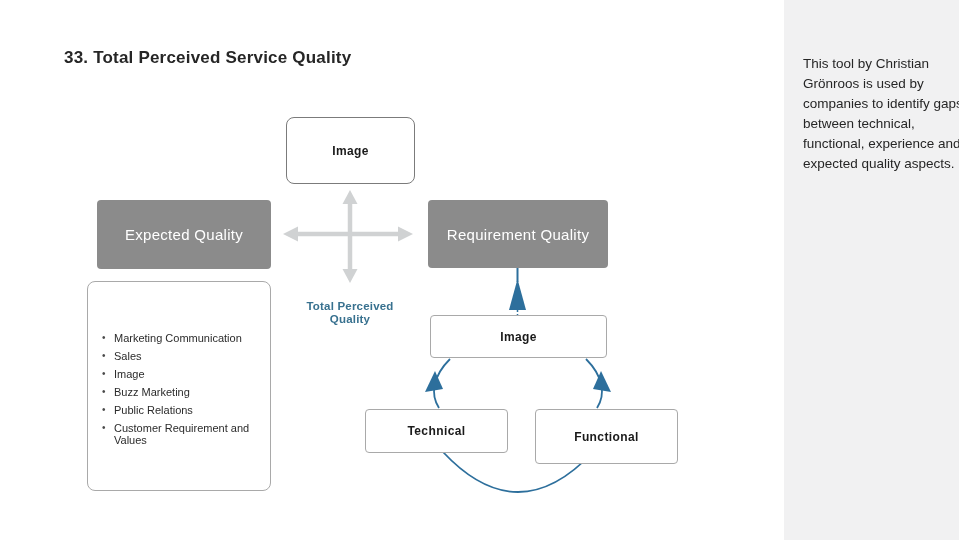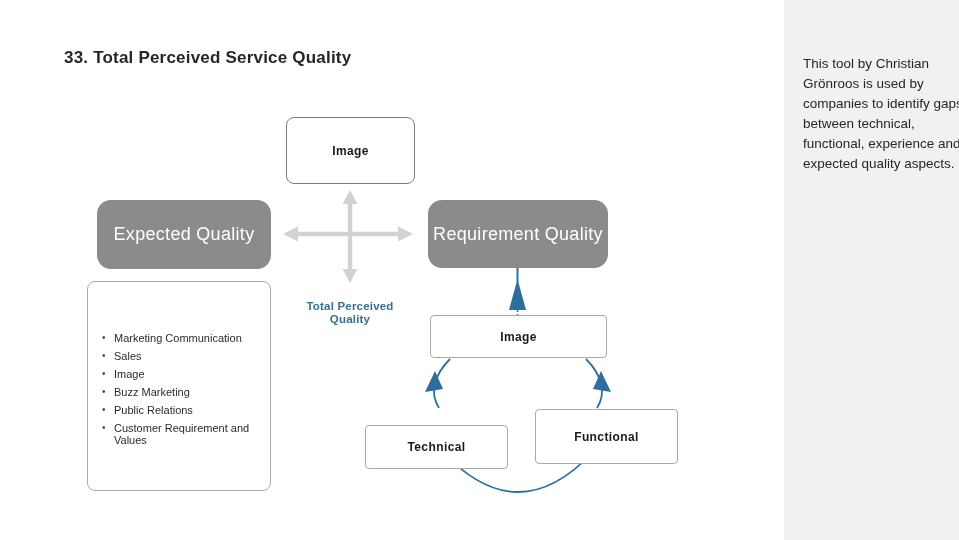--- a/index.html
+++ b/index.html
@@ -31,29 +31,29 @@
   .box{
     position:absolute;box-sizing:border-box;z-index:2;
     display:flex;align-items:center;justify-content:center;text-align:center;
   }
   .white-box{
     background:#ffffff;color:#1a1a1a;font-weight:bold;font-size:12px;
     letter-spacing:0.4px;
   }
   .gray-box{
     background:var(--gray-box,#8b8b8b);color:#ffffff;font-weight:400;
-    font-size:18px;letter-spacing:0.3px;border-radius:14px;
+    font-size:15px;letter-spacing:0.3px;border-radius:4px;
   }
 
   .top-image-box{left:286px;top:117px;width:129px;height:67px;border:1.6px solid #7b7b7b;border-radius:8px;}
   .expected-box{left:97px;top:200px;width:174px;height:69px;}
   .experienced-box{left:428px;top:200px;width:180px;height:68px;}
 
   .bottom-image-box{left:430px;top:315px;width:177px;height:43px;border:1.5px solid #a9a9a9;border-radius:4px;}
-  .technical-box{left:365px;top:409px;width:143px;height:44px;border:1.5px solid #a9a9a9;border-radius:4px;margin-top:16px;}
+  .technical-box{left:365px;top:409px;width:143px;height:44px;border:1.5px solid #a9a9a9;border-radius:4px;}
   .functional-box{left:535px;top:409px;width:143px;height:55px;border:1.5px solid #a9a9a9;border-radius:4px;}
 
   
   .factors-panel{
     position:absolute;left:87px;top:281px;width:184px;height:210px;z-index:2;
     box-sizing:border-box;background:#fff;border:1.4px solid #a9a9a9;border-radius:8px;
   }
   .factor-list{
     list-style:none;margin:0;padding:50px 6px 0 12px;
     font-size:11px;color:#2b2b2b;

